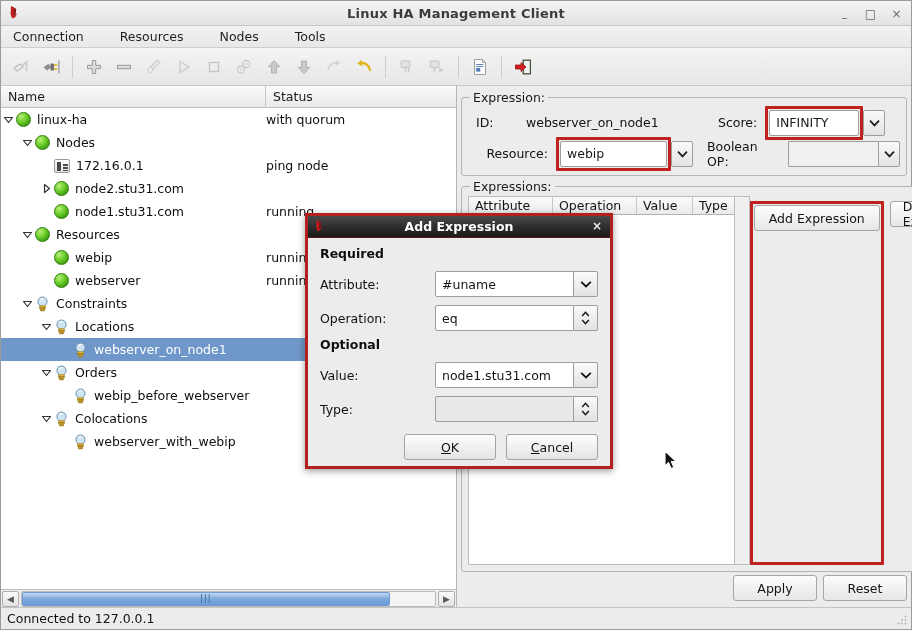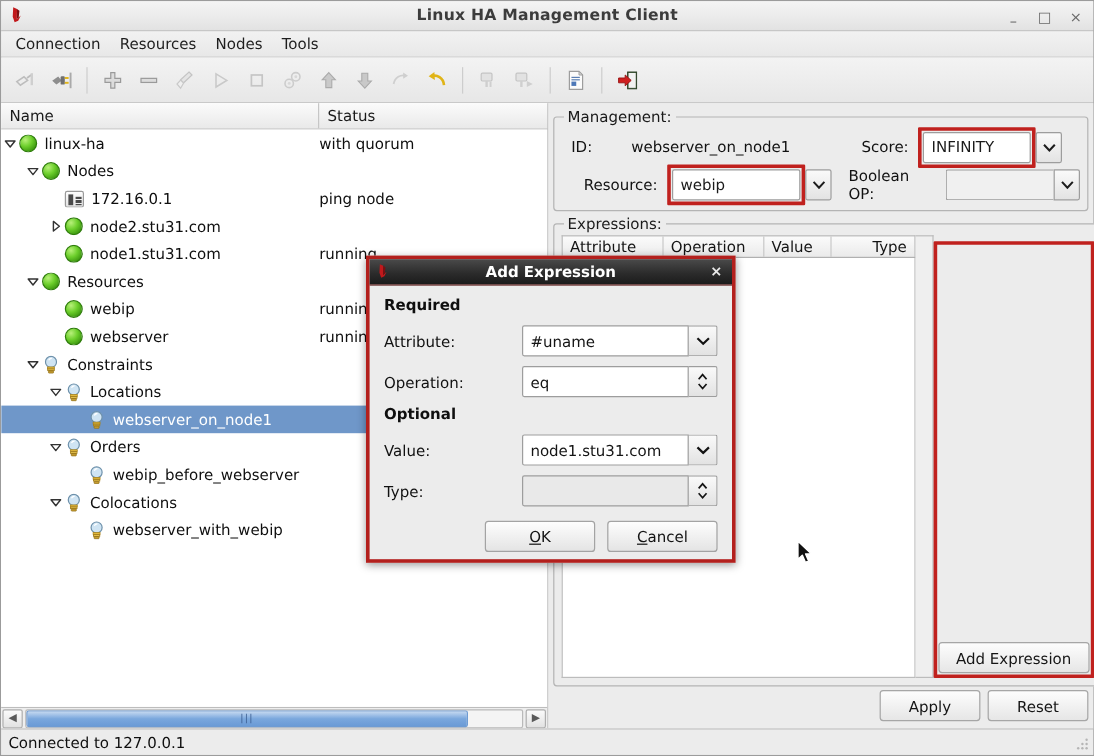--- a/index.html
+++ b/index.html
@@ -49,20 +49,21 @@
             width: 13px; text-align: center; }
   .winbtn.min { position: relative; top: 4px; }
 
   
   .menubar {
     height: 22px; flex: 0 0 22px;
     background: linear-gradient(180deg,#f2f2f2,#e8e8e8);
     border-bottom: 1px solid #cfcfcf;
     display: flex; align-items: center;
     padding-left: 4px;
+    gap: 20px;
   }
   .menuitem {
     padding: 2px 8px; font-size: 12.5px; color: #1e1e1e;
     border-radius: 2px; cursor: default;
   }
 
   
   .toolbar {
     height: 38px; flex: 0 0 38px;
     background: linear-gradient(180deg,#f3f3f3,#e7e7e7);
@@ -213,35 +214,35 @@
   }
   .combo .cfield.empty { background: #f0f0f0; }
   .combo .carrow {
     width: 22px; border: 1px solid #9d9d9d;
     background: linear-gradient(180deg,#fafafa,#e3e3e3);
     display: flex; align-items: center; justify-content: center;
     border-radius: 0 2px 2px 0;
   }
   .highlight-box {
     border: 3px solid #c0211e; border-radius: 1px;
-    padding: 1px; display: inline-flex; align-items: flex-end;
+    padding: 1px; display: inline-flex;
   }
 
   .exprs-wrap { flex: 1; display: flex; flex-direction: row; min-height: 0; }
   .tablehead {
     display: flex; height: 19px; flex: 0 0 19px;
     background: linear-gradient(180deg,#fbfbfb,#eaeaea);
     border: 1px solid #bcbcbc; border-bottom: 1px solid #b0b0b0;
     font-size: 12.5px; color: #141414;
   }
   .tablehead .th {
     padding: 0 6px; display: flex; align-items: center;
     border-right: 1px solid #c8c8c8;
   }
-  .tablehead .th:last-child { border-right: none; flex: 1; margin-left: 28px; }
+  .tablehead .th:last-child { border-right: none; flex: 1; }
   .tablebody {
     flex: 1; background: #ffffff;
     border: 1px solid #bcbcbc; border-top: none;
     min-height: 0;
   }
 
   .vscroll {
     width: 15px; flex: 0 0 15px; background: #efefef;
     border: 1px solid #bcbcbc; border-left: none;
   }
@@ -722,21 +723,21 @@
         <div class="hs-track">
           <div class="hs-thumb">|||</div>
         </div>
         <div class="hs-arrow">▶</div>
       </div>
     </div>
 
     <div class="rightpane">
 
       <fieldset class="grp">
-        <legend>Management:</legend>
+        <legend>Expression:</legend>
 
         <div class="attr-row">
           <span class="lbl" style="width:58px;display:inline-block;padding-left:8px;">ID:</span>
           <span class="lbl" style="width:192px;display:inline-block;">webserver_on_node1</span>
           <span class="lbl" style="margin-right:8px;">Score:</span>
           <span class="highlight-box">
             <span class="field" style="width:90px;height:26px;">INFINITY</span>
           </span>
           <span class="combo" style="width:22px;margin-left:0;">
             <span class="carrow" style="border-radius:2px;">

